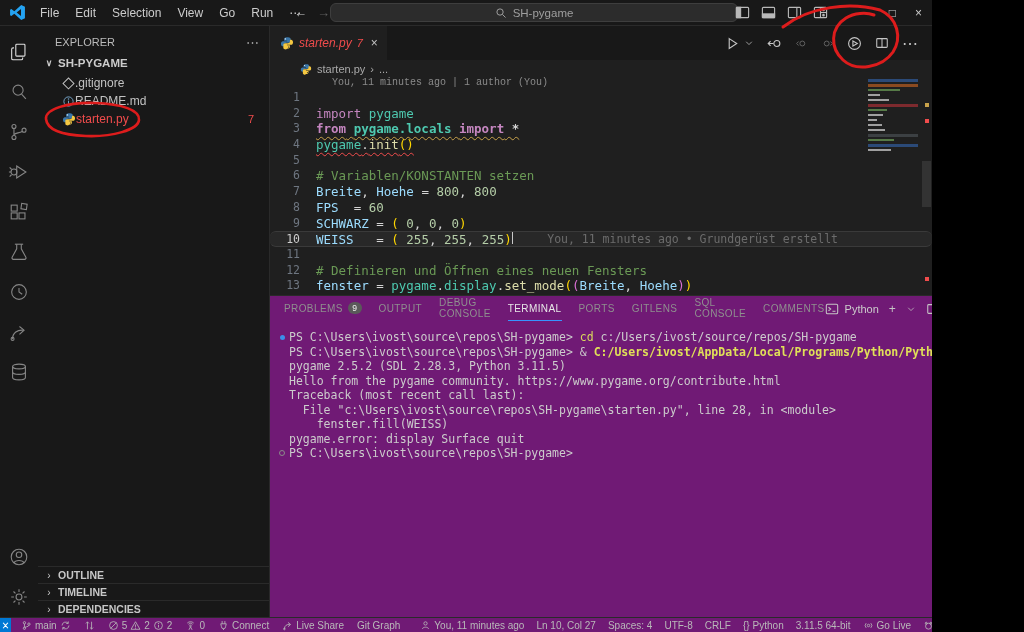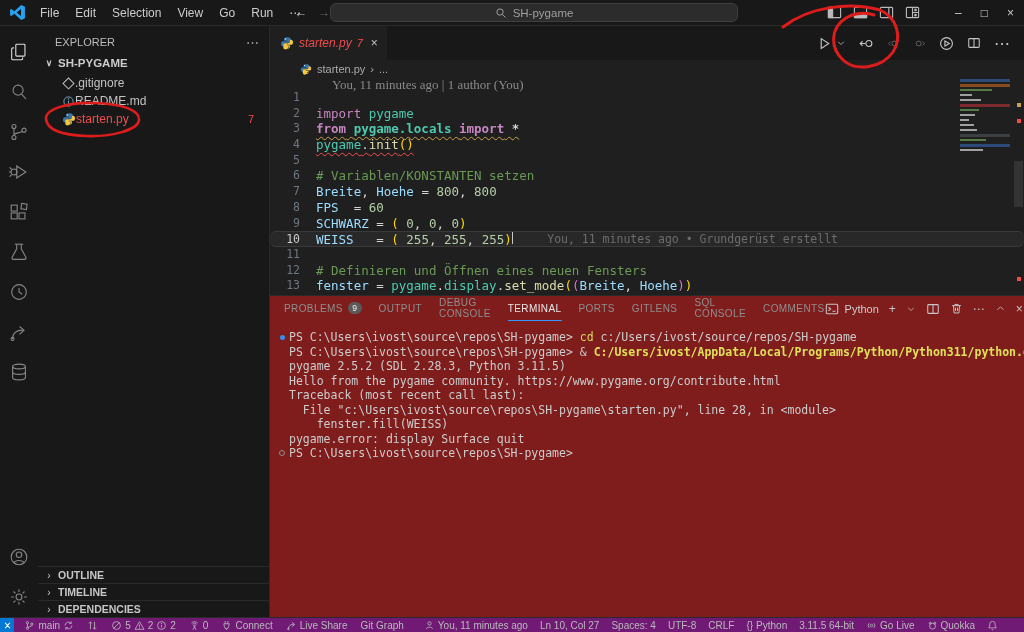--- a/index.html
+++ b/index.html
@@ -1,17 +1,17 @@
 <!DOCTYPE html>
 <html><head>
 <meta charset="utf-8">
 <style>
   * { margin:0; padding:0; box-sizing:border-box; }
   html,body { background:#000; }
-  .app { width:1024px; height:632px; position:relative; overflow:hidden;
+  .app { width:932px; height:632px; position:relative; overflow:hidden;
          background:#1f1f1f; font-family:"Liberation Sans", sans-serif; color:#cccccc; }
 
   
   .titlebar { height:26px; background:#181818; border-bottom:1px solid #2a2a2a;
               display:flex; align-items:center; position:relative; }
   .logo { width:18px; height:16px; margin:0 6px 0 8px; display:inline-flex; }
   .menus { display:flex; }
   .menu-item { padding:0 8px; font-size:12px; color:#cccccc; cursor:default; }
   .nav-arrows { position:absolute; left:294px; display:flex; gap:10px; color:#cccccc; font-size:13px; }
   .nav-arrows .dim { color:#5f5f5f; }
@@ -54,22 +54,22 @@
   .tab { background:#1f1f1f; display:flex; align-items:center; gap:5px; padding:0 9px 0 10px; }
   .tab .tlabel { font-size:12px; font-style:italic; color:#f14c4c; }
   .tab .tcount { font-size:11px; font-style:italic; color:#f14c4c; }
   .tab .tclose { color:#c5c5c5; font-size:12px; margin-left:3px; font-style:normal; }
   .editor-actions { margin-left:auto; display:flex; align-items:center; gap:13px; padding-right:14px; color:#c5c5c5; }
   .editor-actions .dim { color:#636363; }
   .breadcrumb { height:17px; display:flex; align-items:center; gap:5px; padding-left:30px;
                 font-size:11px; color:#a9a9a9; }
 
   .editor { position:relative; flex:0 0 218px; font-family:"DejaVu Sans Mono", monospace; overflow:hidden; }
-  .codelens { height:13px; padding-left:62px; font-size:13px; color:#8a8a8a;
-              font-family:Liberation Serif, serif; }
+  .codelens { height:13px; padding-left:62px; font-size:10px; color:#8a8a8a;
+              font-family:Liberation Mono, monospace; }
   .code-row { display:flex; height:15.7px; line-height:15.7px; font-size:12.5px; }
   .code-row .ln { width:46px; flex:0 0 46px; text-align:right; padding-right:16px;
                   color:#6e7681; font-size:11.5px; }
   .code-row.current { background:rgba(255,255,255,0.045); border-top:1px solid #3a3a3a;
                       border-bottom:1px solid #3a3a3a;border-radius:6px; }
   .code-row.current .ln { color:#cccccc; }
   .code-row pre { font-family:inherit; white-space:pre; }
   .c-com{color:#6a9955} .c-kw{color:#c586c0} .c-mod{color:#4ec9b0} .c-fn{color:#dcdcaa}
   .c-var{color:#9cdcfe} .c-num{color:#b5cea8} .c-pln{color:#d4d4d4} .c-pun{color:#ffd700} .c-pun2{color:#da70d6}
   .sq-y{ text-decoration:underline wavy #c8a24a 1px; text-underline-offset:2.5px;font-weight:bold; }
@@ -77,21 +77,21 @@
   .blame { color:#6b6b6b; font-size:11.5px; margin-left:34px; }
   .caret { display:inline-block; width:1.5px; height:12px; background:#c8c8c8; vertical-align:-2px; }
   .minimap { position:absolute; right:14px; top:2px; width:50px; }
   .mm-bar { height:3px; margin-bottom:2px; }
   .mm-line { height:2px; margin-bottom:3px; opacity:.75; }
   .scroll-slider { position:absolute; right:1px; top:84px; width:9px; height:46px;
                    background:rgba(121,121,121,0.22); }
   .ruler-mark { position:absolute; width:4px; height:4px; right:3px; }
 
   
-  .panel { flex:1; min-width:0; background:#7f1d1d; border-top:1px solid #2a2a2a;
+  .panel { flex:1; min-width:0; background:#701a75; border-top:1px solid #2a2a2a;
            display:flex; flex-direction:column; }
   .panel-top { display:flex; align-items:center; height:25px; padding:0 10px 0 14px; }
   .panel-tabs { display:flex; gap:17px; align-items:stretch; height:25px; }
   .ptab { display:flex; gap:5px; align-items:center; font-size:10px; letter-spacing:.4px;
           color:#8f8f8f; border-bottom:1px solid transparent; }
   .ptab.active { color:#e7e7e7; border-bottom-color:#3794ff; }
   .badge { background:#5a5a5a; color:#f2f2f2; border-radius:8px; font-size:8.5px; padding:1px 4.5px; letter-spacing:0; }
   .panel-actions { margin-left:auto; display:flex; align-items:center; gap:10px; color:#c5c5c5; font-size:12px; }
   .panel-actions .shell-label { font-size:11px; color:#cccccc; margin-left:-4px; }
   .terminal { padding-top:9px; font-family:"DejaVu Sans Mono", monospace; font-size:11.5px; color:#cccccc; }

